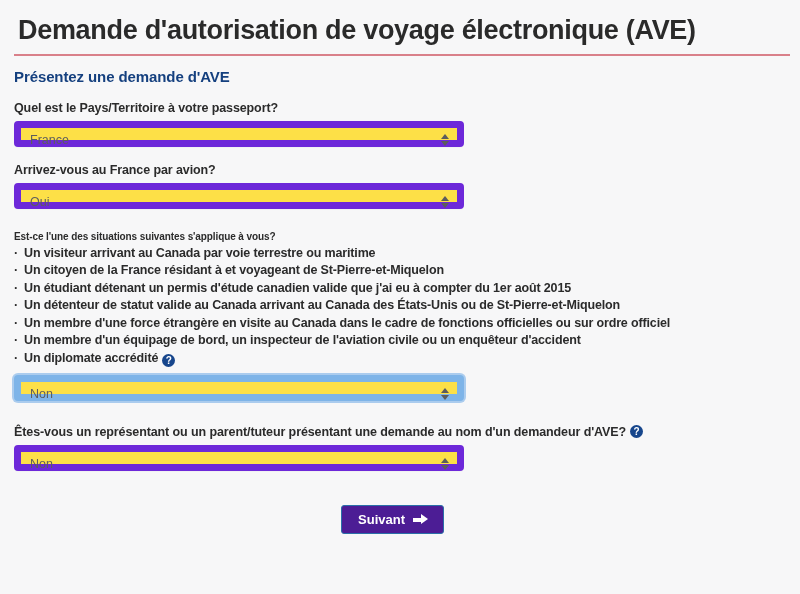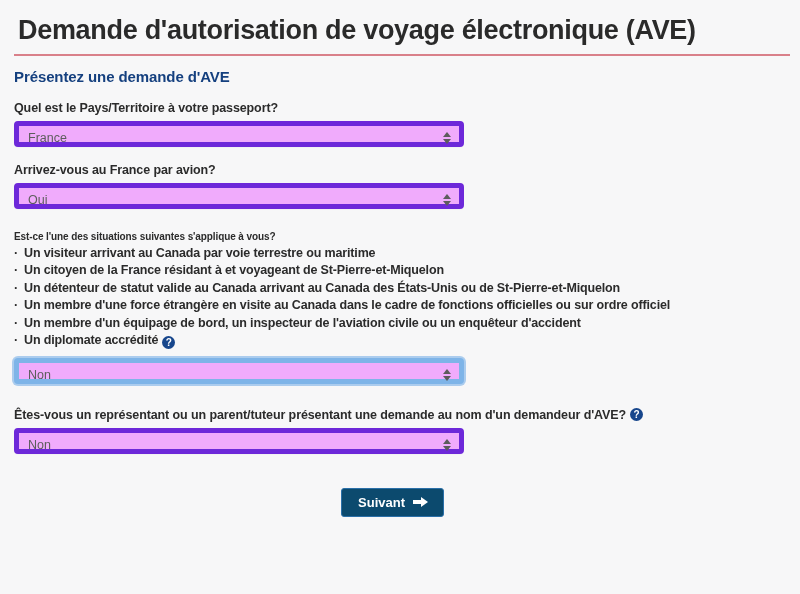--- a/index.html
+++ b/index.html
@@ -77,22 +77,22 @@
     color: #2b2b2b;
     margin-bottom: 6px;
     display: block;
     letter-spacing: -0.1px;
   }
 
   .select-wrap {
     position: relative;
     width: 450px;
     height: 26px;
-    background: #f0abfc;
-    border: 5px solid #6d28d9;
+    background: #fde047;
+    border: 7px solid #6d28d9;
     border-radius: 4px;
     box-sizing: border-box;
     box-shadow: 0 1px 0 rgba(0,0,0,0.02);
   }
   .select-wrap.focused {
     border-color: #7eb4e8;
     box-shadow: 0 0 0 2px rgba(110,170,230,0.55);
   }
   .select-value {
     position: absolute;
@@ -175,21 +175,21 @@
   }
 
   
   .button-row {
     margin-top: 34px;
     display: flex;
     justify-content: center;
     padding-right: 15px;
   }
   .next-button {
-    background: #0c4a6e;
+    background: #4c1d95;
     border: 1px solid #2a6fa8;
     border-radius: 3px;
     color: #ffffff;
     font-family: "Liberation Sans", sans-serif;
     font-size: 13px;
     font-weight: bold;
     padding: 7px 15px 7px 16px;
     display: inline-flex;
     align-items: center;
     gap: 8px;
@@ -251,20 +251,21 @@
             <span class="arrow-dn"></span>
         </span>
       </div>
     </div>
 
     <div class="situations">
       <div class="situations-question">Est-ce l'une des situations suivantes s'applique à vous?</div>
       <ul class="bullet-list">
         <li><span class="bullet-dot">·</span><span>Un visiteur arrivant au Canada par voie terrestre ou maritime</span></li>
         <li><span class="bullet-dot">·</span><span>Un citoyen de la France résidant à et voyageant de St-Pierre-et-Miquelon</span></li>
+        <li><span class="bullet-dot">·</span><span>Un étudiant détenant un permis d'étude canadien valide que j'ai eu à compter du 1er août 2015</span></li>
         <li><span class="bullet-dot">·</span><span>Un détenteur de statut valide au Canada arrivant au Canada des États-Unis ou de St-Pierre-et-Miquelon</span></li>
         <li><span class="bullet-dot">·</span><span>Un membre d'une force étrangère en visite au Canada dans le cadre de fonctions officielles ou sur ordre officiel</span></li>
         <li><span class="bullet-dot">·</span><span>Un membre d'un équipage de bord, un inspecteur de l'aviation civile ou un enquêteur d'accident</span></li>
         <li><span class="bullet-dot">·</span><span>Un diplomate accrédité</span><span class="help-icon">?</span></li>
       </ul>
 
       <div class="after-list">
         <div class="select-wrap focused">
           <span class="select-value">Non</span>
           <span class="select-arrows">

